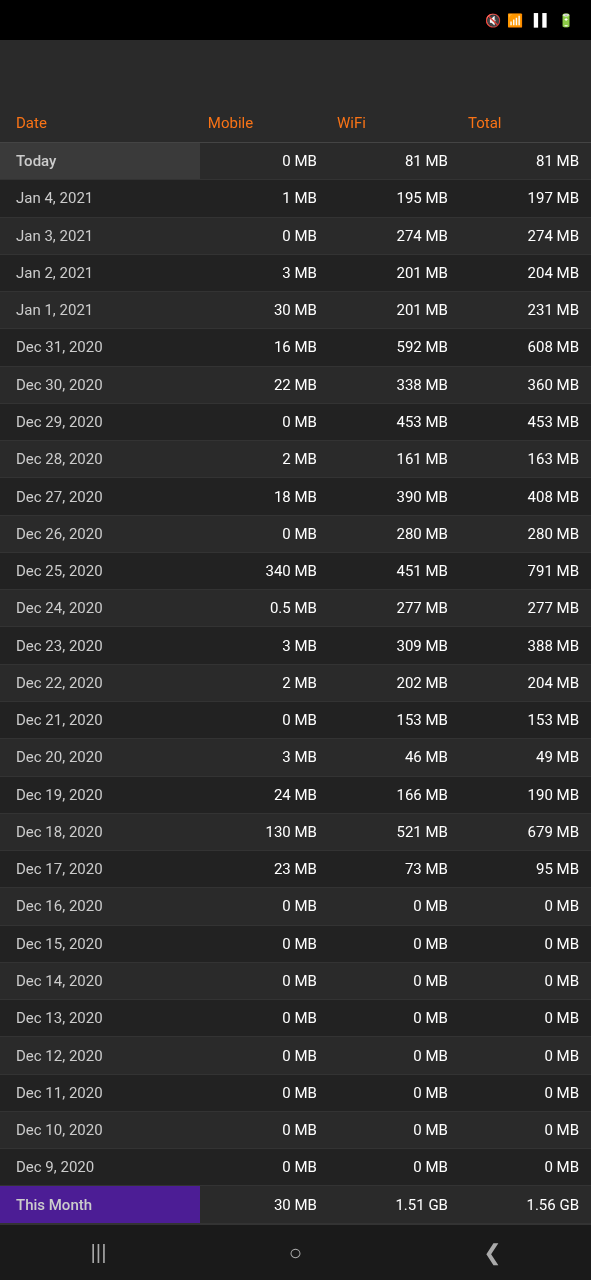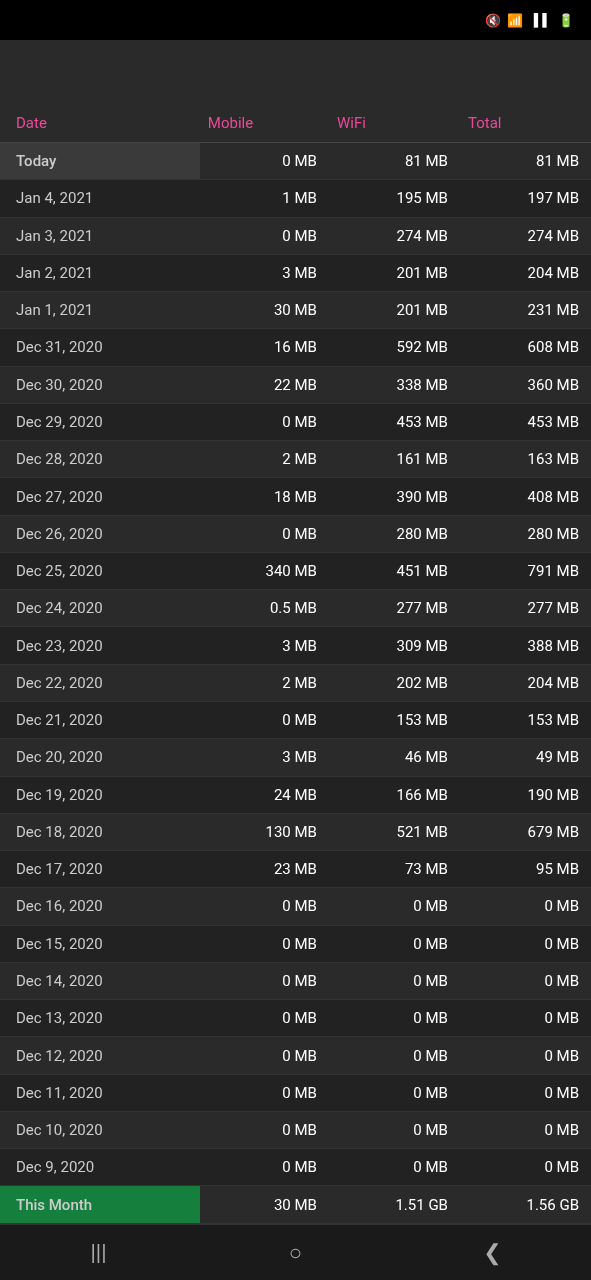--- a/index.html
+++ b/index.html
@@ -84,21 +84,21 @@
     }
 
     .data-table thead tr {
       background-color: #2a2a2a;
     }
 
     .data-table thead th {
       padding: 10px 8px;
       font-size: 15px;
       font-weight: 400;
-      color: #ec4899;
+      color: #f97316;
       border-bottom: 1px solid #444;
     }
 
     .data-table thead th:first-child {
       text-align: left;
       padding-left: 16px;
     }
 
     .data-table thead th:not(:first-child) {
       text-align: left;
@@ -137,21 +137,21 @@
 
     
     .row-today td:first-child {
       background-color: #3a3a3a;
       color: #ffffff;
       font-weight: 500;
     }
 
     
     .row-this-month td:first-child {
-      background-color: #15803d;
+      background-color: #4c1d95;
       color: #ffffff;
       font-weight: 500;
     }
 
     
     .bottom-nav {
       background-color: #1a1a1a;
       height: 56px;
       display: flex;
       justify-content: space-around;

